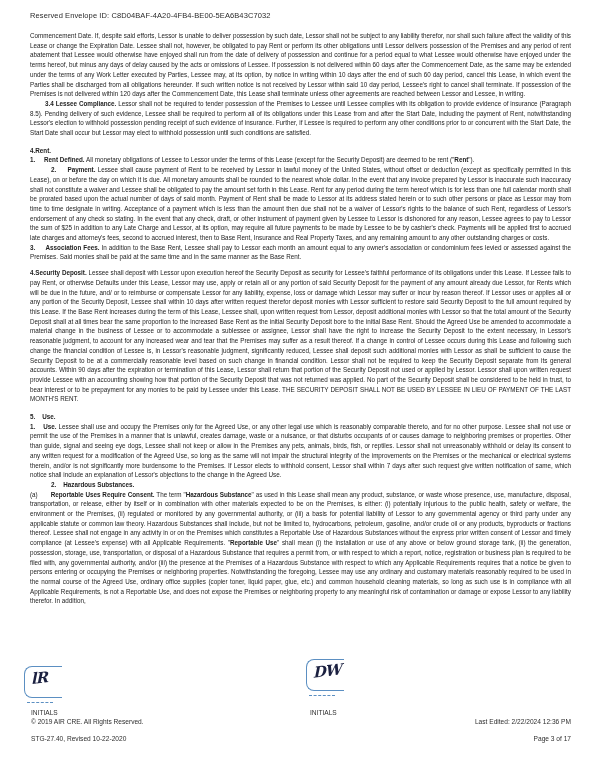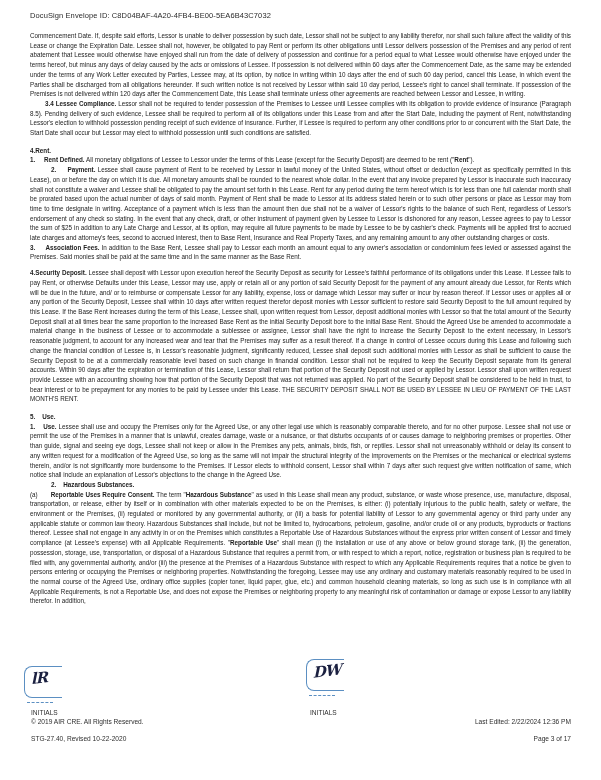--- a/index.html
+++ b/index.html
@@ -51,21 +51,21 @@
   .footer-label{
     position:absolute;font-size:6.6px;color:#2e2e2e;white-space:nowrap;
   }
   .right-align{text-align:right;width:240px;}
 </style>
 </head>
 <body>
 
 <div class="page">
 
-  <div class="envelope-id">DocuSign Envelope ID: C8D04BAF-4A20-4FB4-BE00-5EA6B43C7032</div>
+  <div class="envelope-id">Reserved Envelope ID: C8D04BAF-4A20-4FB4-BE00-5EA6B43C7032</div>
 
   <div class="body-text">
     <p><span>Commencement Date. If, despite said efforts, Lessor is unable to deliver possession by such date, Lessor shall not be subject to any liability therefor, nor shall such failure affect the validity of this Lease or change the Expiration Date. Lessee shall not, however, be obligated to pay Rent or perform its other obligations until Lessor delivers possession of the Premises and any period of rent abatement that Lessee would otherwise have enjoyed shall run from the date of delivery of possession and continue for a period equal to what Lessee would otherwise have enjoyed under the terms hereof, but minus any days of delay caused by the acts or omissions of Lessee. If possession is not delivered within 60 days after the Commencement Date, as the same may be extended under the terms of any Work Letter executed by Parties, Lessee may, at its option, by notice in writing within 10 days after the end of such 60 day period, cancel this Lease, in which event the Parties shall be discharged from all obligations hereunder. If such written notice is not received by Lessor within said 10 day period, Lessee's right to cancel shall terminate. If possession of the Premises is not delivered within 120 days after the Commencement Date, this Lease shall terminate unless other agreements are reached between Lessor and Lessee, in writing.</span></p>
     <p class="ind1"><b>3.4 Lessee Compliance.</b><span> Lessor shall not be required to tender possession of the Premises to Lessee until Lessee complies with its obligation to provide evidence of insurance (Paragraph 8.5). Pending delivery of such evidence, Lessee shall be required to perform all of its obligations under this Lease from and after the Start Date, including the payment of Rent, notwithstanding Lessor's election to withhold possession pending receipt of such evidence of insurance. Further, if Lessee is required to perform any other conditions prior to or concurrent with the Start Date, the Start Date shall occur but Lessor may elect to withhold possession until such conditions are satisfied.</span></p>
     <p class="mt8"><b>4.Rent.</b></p>
     <p><b>1.&nbsp;&nbsp;&nbsp;&nbsp;&nbsp;Rent Defined.</b><span> All monetary obligations of Lessee to Lessor under the terms of this Lease (except for the Security Deposit) are deemed to be rent ("</span><b>Rent</b><span>").</span></p>
     <p class="ind2"><b>2.&nbsp;&nbsp;&nbsp;&nbsp;&nbsp;Payment.</b><span> Lessee shall cause payment of Rent to be received by Lessor in lawful money of the United States, without offset or deduction (except as specifically permitted in this Lease), on or before the day on which it is due. All monetary amounts shall be rounded to the nearest whole dollar. In the event that any invoice prepared by Lessor is inaccurate such inaccuracy shall not constitute a waiver and Lessee shall be obligated to pay the amount set forth in this Lease. Rent for any period during the term hereof which is for less than one full calendar month shall be prorated based upon the actual number of days of said month. Payment of Rent shall be made to Lessor at its address stated herein or to such other persons or place as Lessor may from time to time designate in writing. Acceptance of a payment which is less than the amount then due shall not be a waiver of Lessor's rights to the balance of such Rent, regardless of Lessor's endorsement of any check so stating. In the event that any check, draft, or other instrument of payment given by Lessee to Lessor is dishonored for any reason, Lessee agrees to pay to Lessor the sum of $25 in addition to any Late Charge and Lessor, at its option, may require all future payments to be made by Lessee to be by cashier's check. Payments will be applied first to accrued late charges and attorney's fees, second to accrued interest, then to Base Rent, Insurance and Real Property Taxes, and any remaining amount to any other outstanding charges or costs.</span></p>
     <p><b>3.&nbsp;&nbsp;&nbsp;&nbsp;&nbsp;Association Fees.</b><span> In addition to the Base Rent, Lessee shall pay to Lessor each month an amount equal to any owner's association or condominium fees levied or assessed against the Premises.  Said monies shall be paid at the same time and in the same manner as the Base Rent.</span></p>
     <p class="mt6"><b>4.Security Deposit.</b><span> Lessee shall deposit with Lessor upon execution hereof the Security Deposit as security for Lessee's faithful performance of its obligations under this Lease. If Lessee fails to pay Rent, or otherwise Defaults under this Lease, Lessor may use, apply or retain all or any portion of said Security Deposit for the payment of any amount already due Lessor, for Rents which will be due in the future, and/ or to reimburse or compensate Lessor for any liability, expense, loss or damage which Lessor may suffer or incur by reason thereof. If Lessor uses or applies all or any portion of the Security Deposit, Lessee shall within 10 days after written request therefor deposit monies with Lessor sufficient to restore said Security Deposit to the full amount required by this Lease. If the Base Rent increases during the term of this Lease, Lessee shall, upon written request from Lessor, deposit additional monies with Lessor so that the total amount of the Security Deposit shall at all times bear the same proportion to the increased Base Rent as the initial Security Deposit bore to the initial Base Rent. Should the Agreed Use be amended to accommodate a material change in the business of Lessee or to accommodate a sublessee or assignee, Lessor shall have the right to increase the Security Deposit to the extent necessary, in Lessor's reasonable judgment, to account for any increased wear and tear that the Premises may suffer as a result thereof. If a change in control of Lessee occurs during this Lease and following such change the financial condition of Lessee is, in Lessor's reasonable judgment, significantly reduced, Lessee shall deposit such additional monies with Lessor as shall be sufficient to cause the Security Deposit to be at a commercially reasonable level based on such change in financial condition. Lessor shall not be required to keep the Security Deposit separate from its general accounts. Within 90 days after the expiration or termination of this Lease, Lessor shall return that portion of the Security Deposit not used or applied by Lessor. Lessor shall upon written request provide Lessee with an accounting showing how that portion of the Security Deposit that was not returned was applied. No part of the Security Deposit shall be considered to be held in trust, to bear interest or to be prepayment for any monies to be paid by Lessee under this Lease. THE SECURITY DEPOSIT SHALL NOT BE USED BY LESSEE IN LIEU OF PAYMENT OF THE LAST MONTH'S RENT.</span></p>
     <p class="mt8"><b>5.&nbsp;&nbsp;&nbsp;&nbsp;Use.</b></p>

